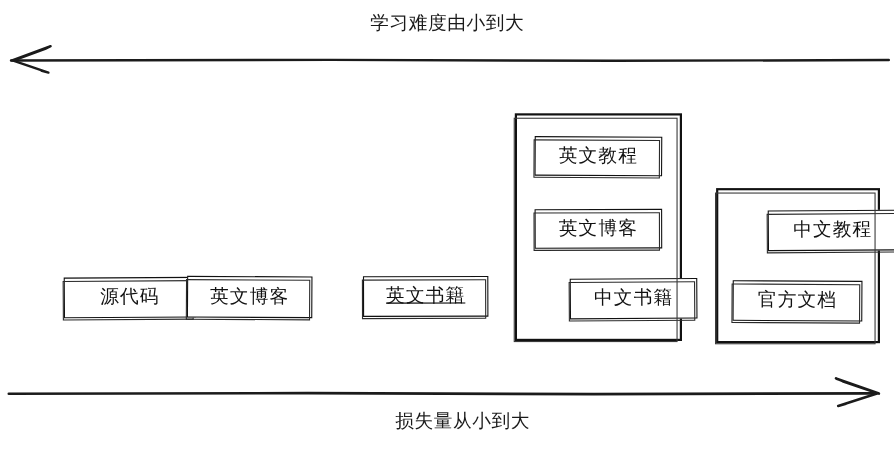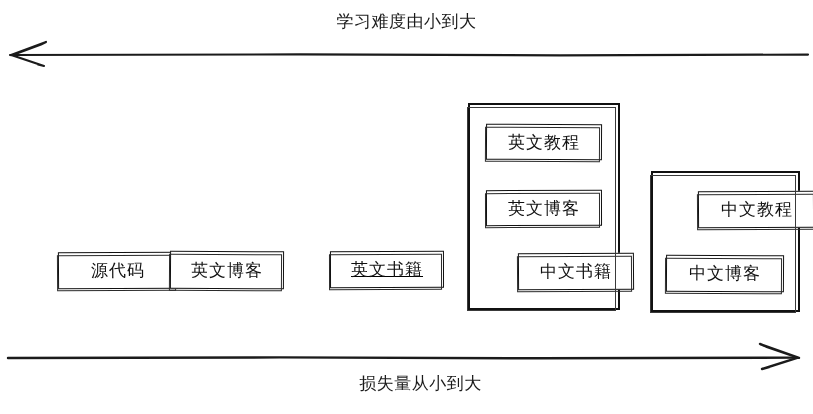--- a/index.html
+++ b/index.html
@@ -122,19 +122,19 @@
     <div class="node skew-a" style="left:16px; top:148px; width:116px; height:37px;">
       <span class="node-label">中文书籍</span>
     </div>
   </div>
 
   <div class="group-box" style="left:651px; top:171px; width:149px; height:141px;">
     <div class="node skew-a" style="left:13px; top:18px; width:118px; height:37px;">
       <span class="node-label">中文教程</span>
     </div>
     <div class="node skew-b" style="left:13px; top:82px; width:118px; height:37px;">
-      <span class="node-label">中文博客</span>
+      <span class="node-label">官方文档</span>
     </div>
   </div>
 
   <div class="axis-label" id="bottom-label">损失量从小到大</div>
 
 </div>
 
 </body></html>

